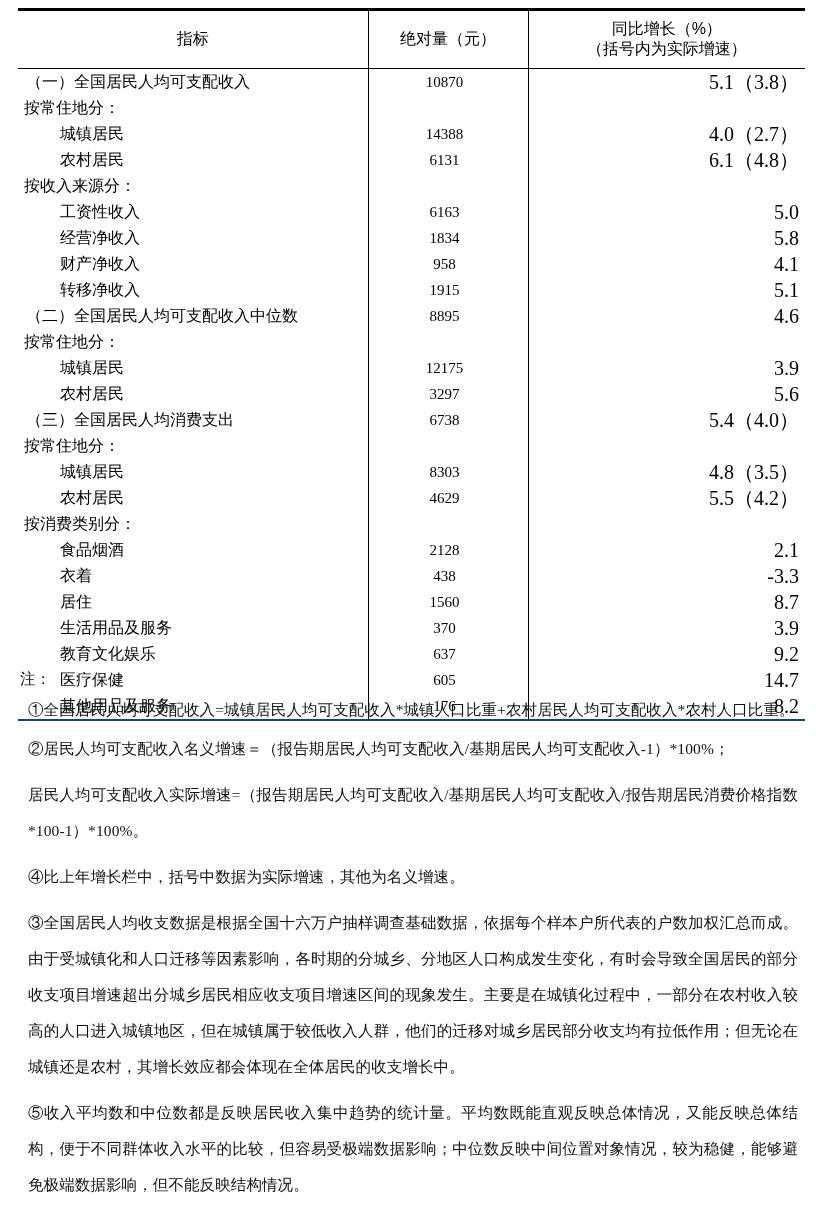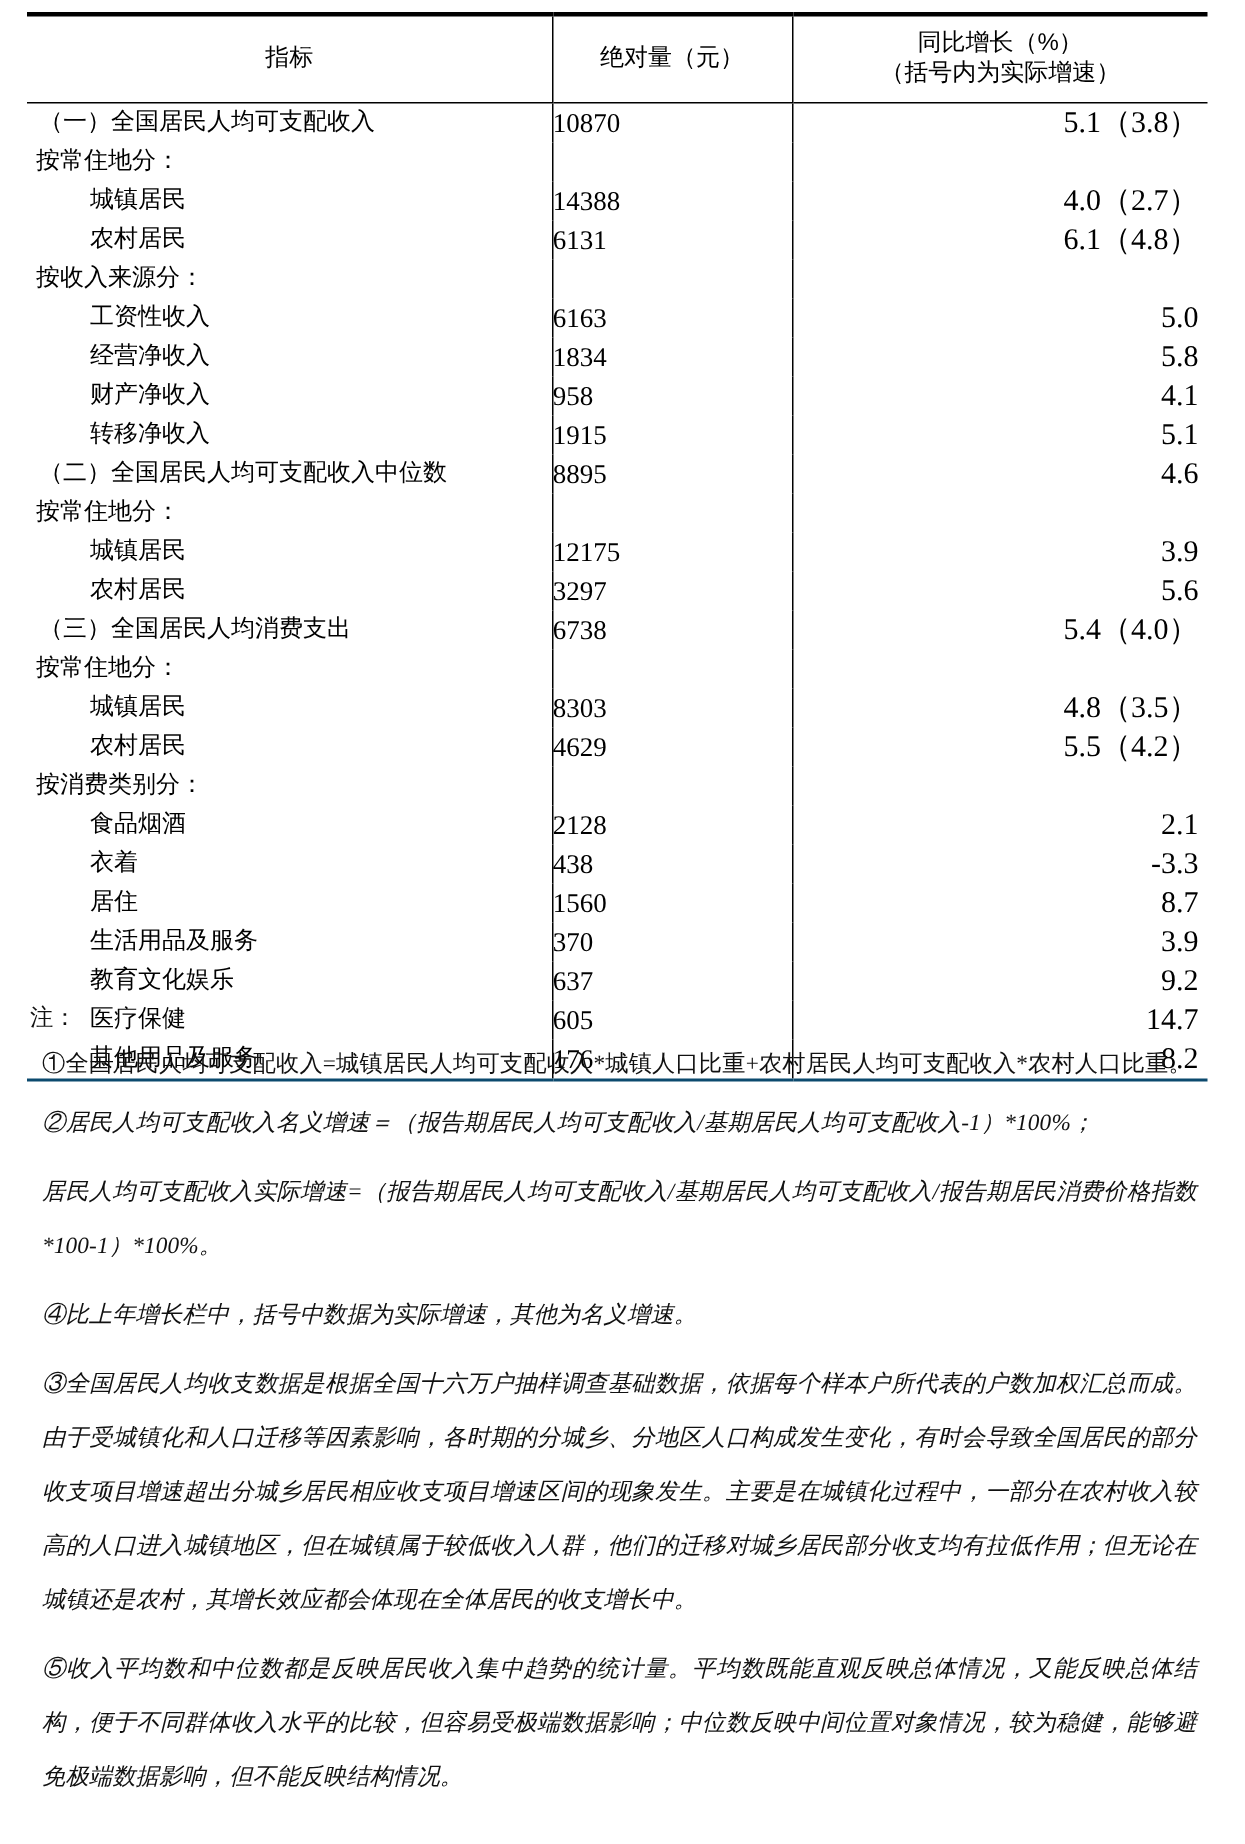--- a/index.html
+++ b/index.html
@@ -57,25 +57,25 @@
     line-height: 18px;
     height: 26px;
     padding: 0;
     vertical-align: middle;
   }
   table.stat-table tbody td.ind {
     text-align: left;
     white-space: nowrap;
   }
   table.stat-table tbody td.abs {
-    text-align: left;
+    text-align: center;
     padding-right: 7px;
     border-left: 1.5px solid #000;
     font-family: "Liberation Serif", "DejaVu Serif", serif;
-    font-size: 18px;
+    font-size: 15px;
   }
   table.stat-table tbody td.grw {
     text-align: right;
     padding-right: 6px;
     border-left: 1.5px solid #000;
     font-family: "Liberation Serif", "DejaVu Serif", serif;
     font-size: 20px;
   }
   table.stat-table tbody tr.last td {
     border-bottom: 2px solid #0c4a6e;
@@ -102,21 +102,20 @@
   }
   .notes p.note {
     margin: 10px;
     line-height: 21px;
     text-align: justify;
     letter-spacing: 0.1px;
   }
   .notes p.note.spaced {
     line-height: 36px;
     margin-top: 2px;
-    font-style: italic;
   }
   .notes p.note.tight {
     line-height: 22px;
   }
   .notes p.note.gap {
     margin-top: 7px;
   }
 </style>
 </head>
 <body>

